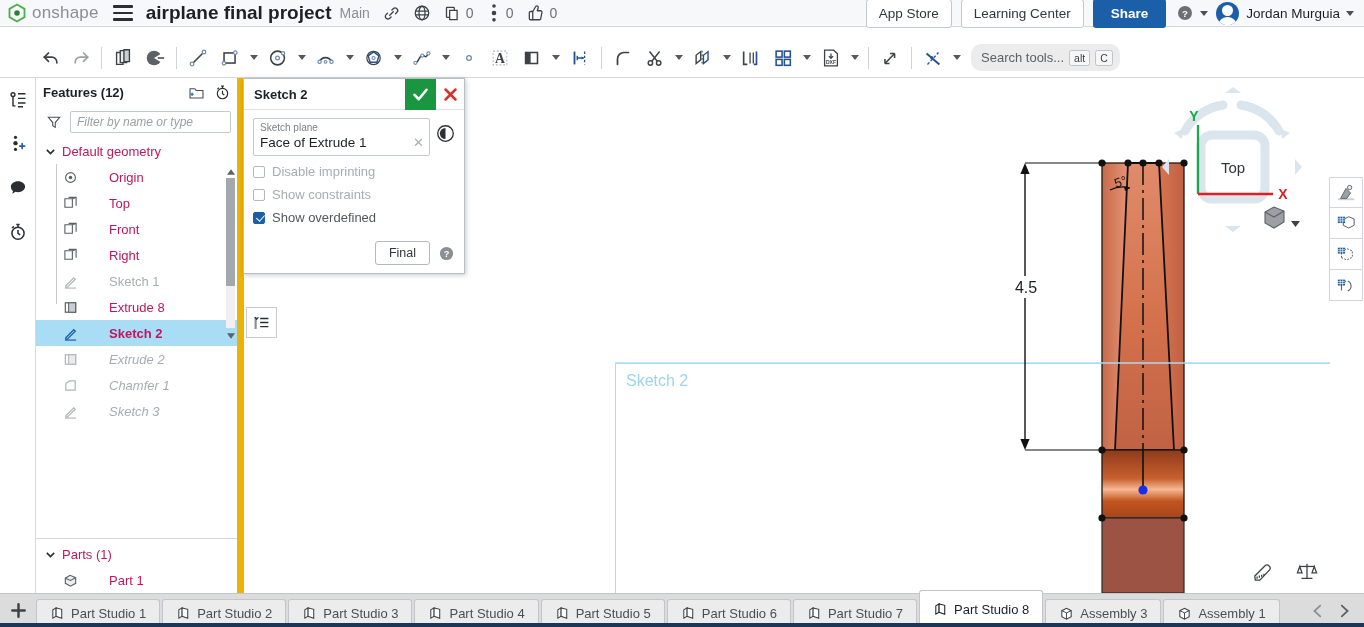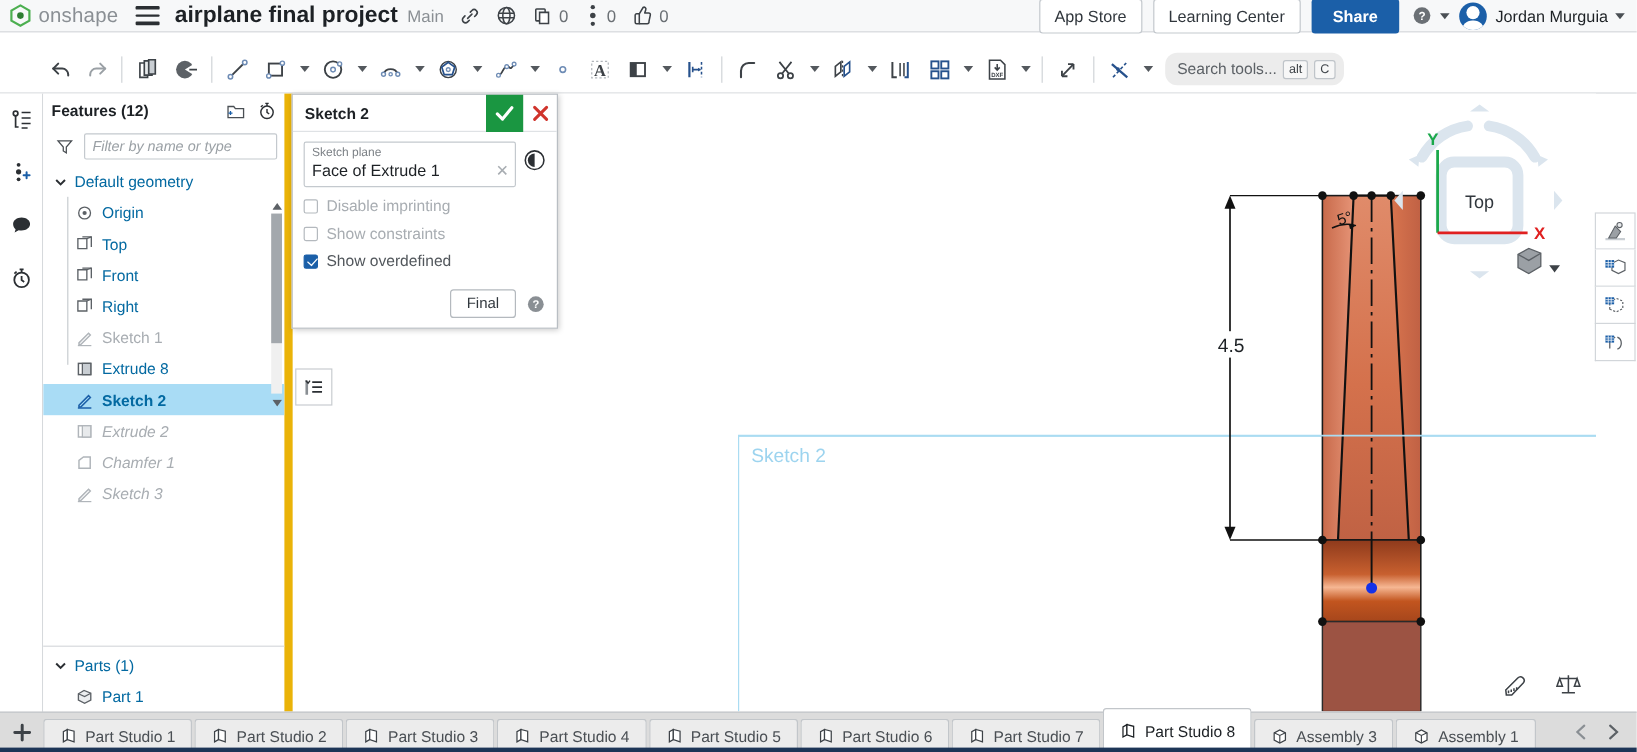--- a/index.html
+++ b/index.html
@@ -98,23 +98,23 @@
   .fp-head-icons { margin-left:auto; display:flex; align-items:center; gap:9px; }
   .fp-filter { height:32px; display:flex; align-items:center; padding:0 6px 0 10px; gap:8px; }
   .fp-input {
     flex:1; height:22px; border:1px solid #c4c9ce; border-radius:2px;
     font-size:12px; font-style:italic; color:#9aa0a5; padding:0 6px;
     display:flex; align-items:center; background:#fff;
   }
   .fp-tree { position:relative; flex:1; overflow:hidden; }
   .tree-row {
     height:26px; display:flex; align-items:center; padding-left:8px;
-    font-size:13px; color:#0369a1; cursor:pointer; white-space:nowrap;
-  }
-  .tree-row.child { padding-left:26px; }
+    font-size:13px; color:#be185d; cursor:pointer; white-space:nowrap;
+  }
+  .tree-row.child { padding-left:26px;gap:24px; }
   .tree-row.sel { background:#a9dcf5; font-weight:bold; }
   .tree-row.dim { color:#a8adb2; }
   .tree-row.dim.ital { font-style: italic; }
   .tree-chevron { width:13px; height:13px; margin-right:5px; display:flex;align-items:center;justify-content:center;}
   .tree-ico { width:17px; margin-right:6px; display:flex;align-items:center;justify-content:center; flex-shrink:0;}
   .tree-guide { position:absolute; left:20px; top:26px; width:1px; height:140px; background:#c8ccd0; }
   .fp-scroll {
     position:absolute; right:2px; top:40px; width:9px; height:150px;
     background:#f0f0f0;
   }

